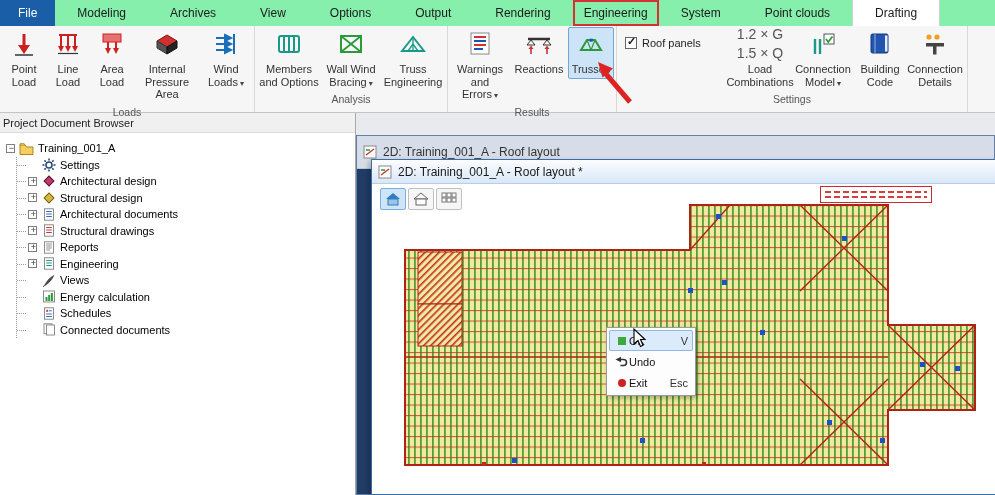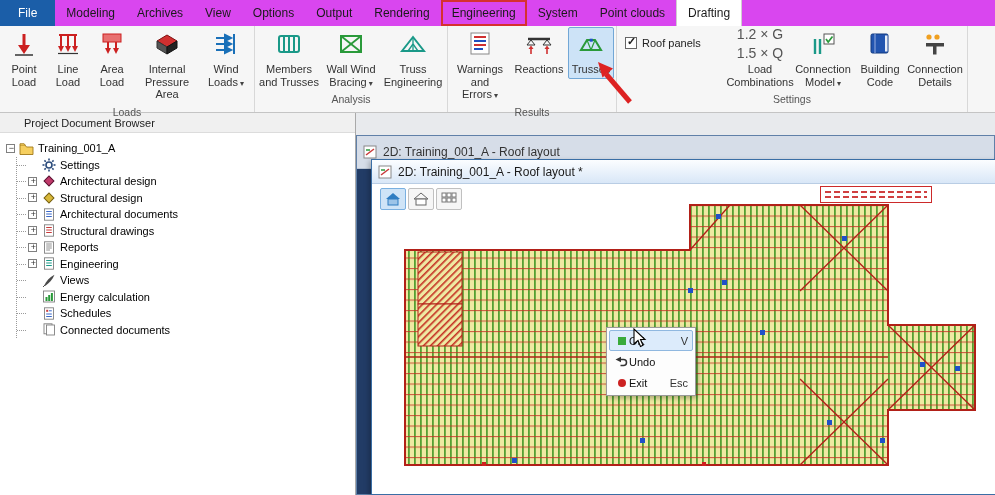--- a/index.html
+++ b/index.html
@@ -1,21 +1,21 @@
 <!DOCTYPE html>
 <html><head>
 <meta charset="utf-8">
 <style>
 *{margin:0;padding:0;box-sizing:border-box}
 html,body{width:995px;height:495px}
 body{font-family:"Liberation Sans",sans-serif;font-size:11px;color:#222;background:#e8eaed;position:relative;overflow:hidden}
 
 
-.menubar{position:absolute;left:0;top:0;width:995px;height:26px;background:#d946ef;display:flex;align-items:stretch;z-index:3}
-.mi{display:flex;align-items:center;padding:0 11px;font-size:12px;color:#1a1a1a;white-space:nowrap}
+.menubar{position:absolute;left:0;top:0;width:995px;height:26px;background:#86efac;display:flex;align-items:stretch;z-index:3}
+.mi{display:flex;align-items:center;padding:0 22px;font-size:12px;color:#1a1a1a;white-space:nowrap}
 .mi.file{background:#1b5ea8;color:#fff;padding:0 18px}
 .mi.hl{border:2px solid #d63030;padding:0 9px;align-self:stretch}
 .mi.tab{background:#fff;border-left:1px solid #cfcfcf;border-right:1px solid #cfcfcf}
 
 
 .ribbon{position:absolute;left:0;top:26px;width:995px;height:87px;background:#f6f6f6;border-bottom:1px solid #c4c4c4;display:flex;z-index:3}
 .rgroup{display:flex;flex-direction:column;border-right:1px solid #d8d8d8;padding:1px 2px 8px}
 .rbuttons{flex:1;display:flex;align-items:flex-start}
 .rbtn{display:flex;flex-direction:column;align-items:center;padding:2px 1px;border:1px solid transparent;border-radius:2px}
 .rbtn .ric{width:30px;height:27px;display:flex;align-items:center;justify-content:center;flex:none}
@@ -27,21 +27,21 @@
 .cbox{width:12px;height:12px;border:1px solid #666;background:#fff;margin-right:5px;position:relative;flex:none}
 .cbox.checked::after{content:"✓";position:absolute;left:1px;top:-3px;font-size:11px;color:#222;font-weight:bold}
 .lf{flex-direction:column;font-size:14px;color:#555;line-height:1.35;white-space:nowrap}
 .lf span{display:block}
 
 
 .ribbon-arrow{position:absolute;left:590px;top:58px;z-index:30;pointer-events:none}
 
 
 .browser{position:absolute;left:0;top:113px;width:356px;height:382px;background:#fff;border-right:1px solid #a9a9a9;z-index:2}
-.browser-title{height:20px;background:#f0f0f0;border-bottom:1px solid #dcdcdc;display:flex;align-items:center;padding:0 24px;color:#222}
+.browser-title{height:20px;background:#f0f0f0;border-bottom:1px solid #dcdcdc;display:flex;align-items:center;padding:0 3px;color:#222}
 .tree{padding:7px 4px 0 6px}
 .trow{display:flex;align-items:center;height:16.5px;white-space:nowrap}
 .kids{margin-left:10px;padding-left:11px;border-left:1px dotted #9a9a9a}
 .kids .trow{position:relative}
 .kids .trow::before{content:"";position:absolute;left:-11px;top:8px;width:9px;border-top:1px dotted #9a9a9a}
 .expander{width:9px;height:9px;border:1px solid #808080;background:#fff;position:relative;margin-right:4px;flex:none}
 .expander::after{position:absolute;left:0;top:-3px;width:9px;text-align:center;font-size:9px;line-height:12px;color:#333}
 .expander.plus::after{content:"+"}
 .expander.minus::after{content:"−"}
 .tspacer{width:13px;flex:none}
@@ -176,21 +176,21 @@
         <span class="ric">
           <svg width="26" height="26" viewBox="0 0 26 26">
               <rect x="3" y="5" width="20" height="16" rx="2" fill="none" stroke="#1a9988" stroke-width="2"></rect>
               <g stroke="#1a9988" stroke-width="2">
                 <line x1="8" y1="5" x2="8" y2="21"></line>
                 <line x1="13" y1="5" x2="13" y2="21"></line>
                 <line x1="18" y1="5" x2="18" y2="21"></line>
               </g>
             </svg>
         </span>
-        <span class="rlabel"><span>Members and Trusses</span></span>
+        <span class="rlabel"><span>Members and Options</span></span>
       </div>
       <div class="rbtn" style="width:60px">
         <span class="ric">
           <svg width="26" height="26" viewBox="0 0 26 26">
               <rect x="3" y="5" width="20" height="16" fill="none" stroke="#2a9a3a" stroke-width="2"></rect>
               <line x1="3" y1="5" x2="23" y2="21" stroke="#2a9a3a" stroke-width="1.8"></line>
               <line x1="23" y1="5" x2="3" y2="21" stroke="#2a9a3a" stroke-width="1.8"></line>
             </svg>
         </span>
         <span class="rlabel"><span>Wall Wind Bracing</span><span class="dd"></span></span>

